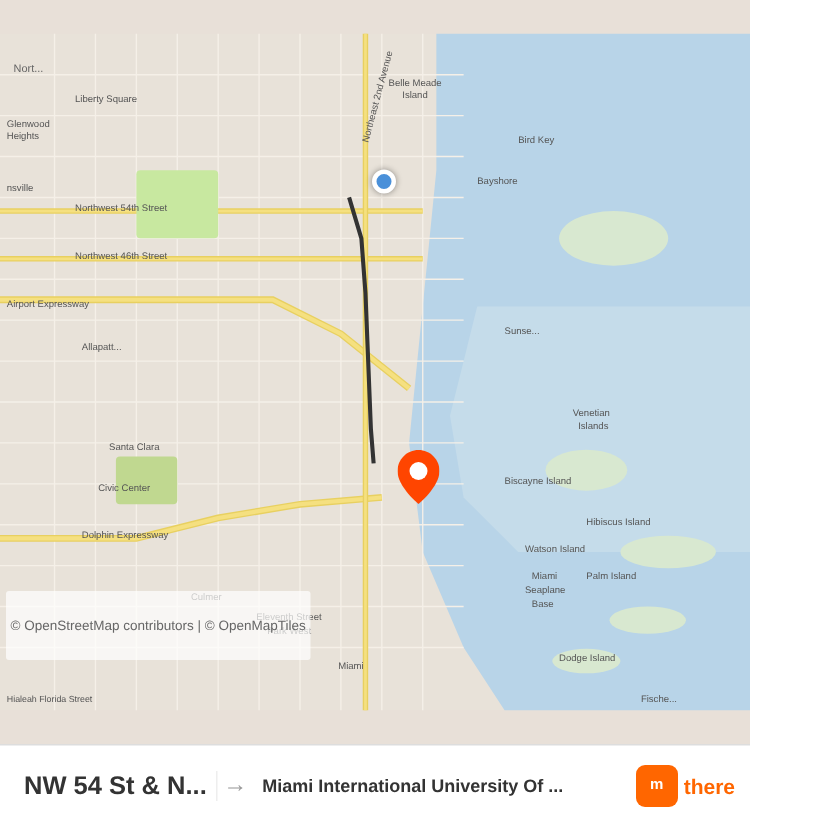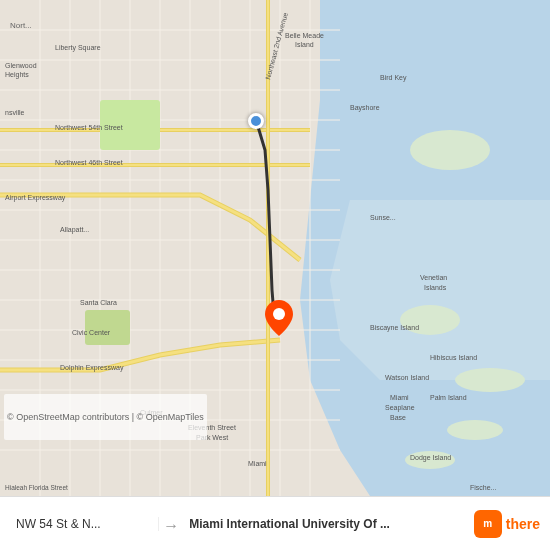--- a/index.html
+++ b/index.html
@@ -1,19 +1,19 @@
 <!DOCTYPE html>
 <html><head>
   <meta charset="utf-8">
   <style>
     * { margin: 0; padding: 0; box-sizing: border-box; }
     body { width: 550px; height: 550px; overflow: hidden; font-family: Arial, sans-serif; }
 
     #app-container {
-      width: 550px;
+      width: 500px;
       height: 550px;
       position: relative;
       display: flex;
       flex-direction: column;
     }
 
     #map-area {
       flex: 1;
       position: relative;
       overflow: hidden;
@@ -99,23 +99,23 @@
 
     #route-from {
       display: flex;
       flex-direction: column;
       flex: 1;
       padding: 0 6px;
       border-right: 1px solid #eee;
     }
 
     #route-from-label {
-      font-size: 12px;
+      font-size: 17px;
       color: #333;
-      font-weight: normal;
+      font-weight: bold;
       white-space: nowrap;
       overflow: hidden;
       text-overflow: ellipsis;
     }
 
     #route-to {
       display: flex;
       flex-direction: column;
       flex: 2;
       padding: 0 6px;

